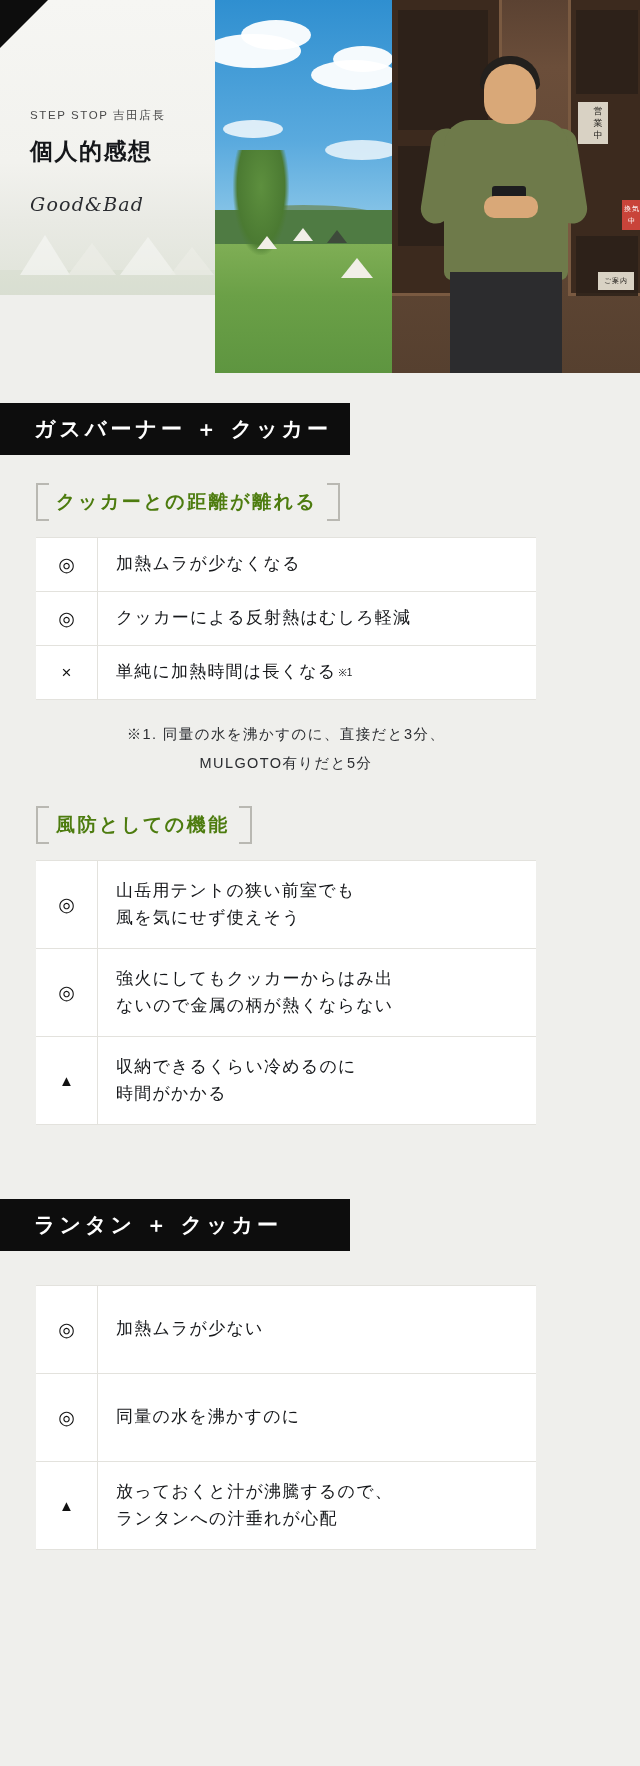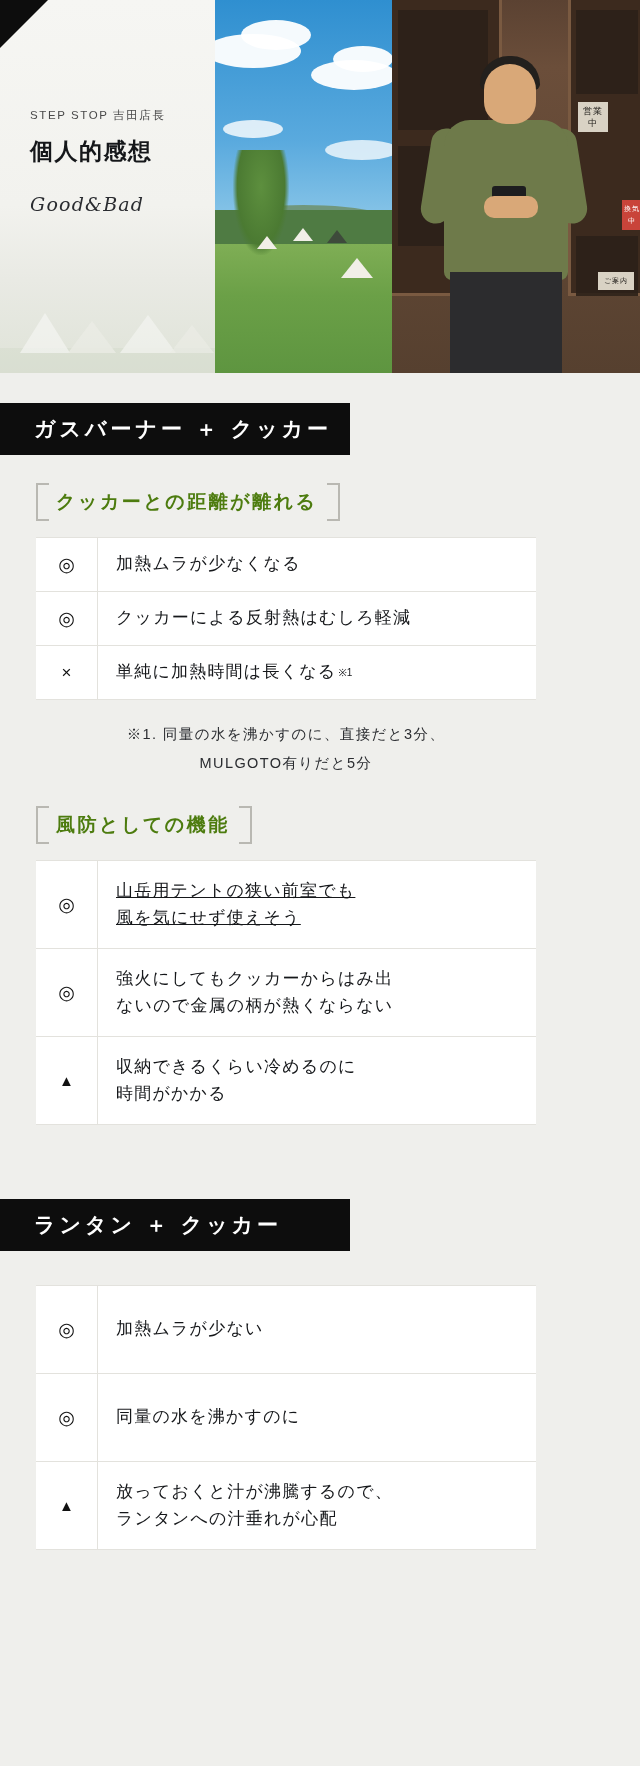--- a/index.html
+++ b/index.html
@@ -22,21 +22,21 @@
   .hero {
     position: relative;
     width: 640px;
     height: 373px;
     display: flex;
     overflow: hidden;
   }
   .hero-left {
     position: relative;
     width: 215px;
-    height: 373px;
+    height: 295px;
     background: linear-gradient(180deg,#f6f6f3 0%,#f2f2ee 55%,#e9eae4 75%,#dfe3d8 100%);
     flex: 0 0 215px;
     padding-left: 40px;
   }
   .hero-left .corner {
     position: absolute;
     top: 0; left: 0;
     width: 0; height: 0;
     border-top: 48px solid #0d0d0d;
     border-right: 48px solid transparent;
@@ -356,21 +356,21 @@
 
     <div class="hero-right">
       <div class="bldg"></div>
       <div class="door-panel" style="left:-6px; top:-4px; width:116px; height:300px;"></div>
       <div class="glass" style="left:6px; top:10px; width:90px; height:120px;"></div>
       <div class="glass" style="left:6px; top:146px; width:90px; height:100px;"></div>
       <div class="door-panel" style="left:176px; top:-4px; width:80px; height:300px;"></div>
       <div class="glass" style="left:184px; top:10px; width:62px; height:84px;"></div>
       <div class="glass" style="left:184px; top:236px; width:62px; height:60px;"></div>
 
-      <div class="sign" style="left:186px; top:102px; width:30px;">営業中</div>
+      <div class="sign" style="left:186px; top:102px; width:30px;padding-left:12px;">営業中</div>
       <div class="sign red" style="left:230px; top:200px; width:20px; font-size:7px;">換気中</div>
       <div class="sign" style="left:206px; top:228px; width:36px; font-size:7px;margin-top:44px;">ご案内</div>
 
       <div class="person-arm-l"></div>
       <div class="person-arm-r"></div>
       <div class="person-body"></div>
       <div class="person-legs"></div>
       <div class="person-hair"></div>
       <div class="person-head"></div>
       <div class="gadget"></div>
@@ -402,21 +402,21 @@
   </div>
 
   <div class="note" style="white-space: pre-line;">※1. 同量の水を沸かすのに、直接だと3分、
 MULGOTO有りだと5分</div>
 
   <div class="sub-head">風防としての機能</div>
 
   <div class="table tall">
     <div class="row">
       <div class="mark">◎</div>
-      <div class="cell" style="white-space: pre-line; text-decoration: underline;">山岳用テントの狭い前室でも
+      <div class="cell" style="white-space: pre-line;">山岳用テントの狭い前室でも
 風を気にせず使えそう</div>
     </div>
     <div class="row">
       <div class="mark">◎</div>
       <div class="cell" style="white-space: pre-line;">強火にしてもクッカーからはみ出
 ないので金属の柄が熱くならない</div>
     </div>
     <div class="row">
       <div class="mark tri">▲</div>
       <div class="cell" style="white-space: pre-line;">収納できるくらい冷めるのに

